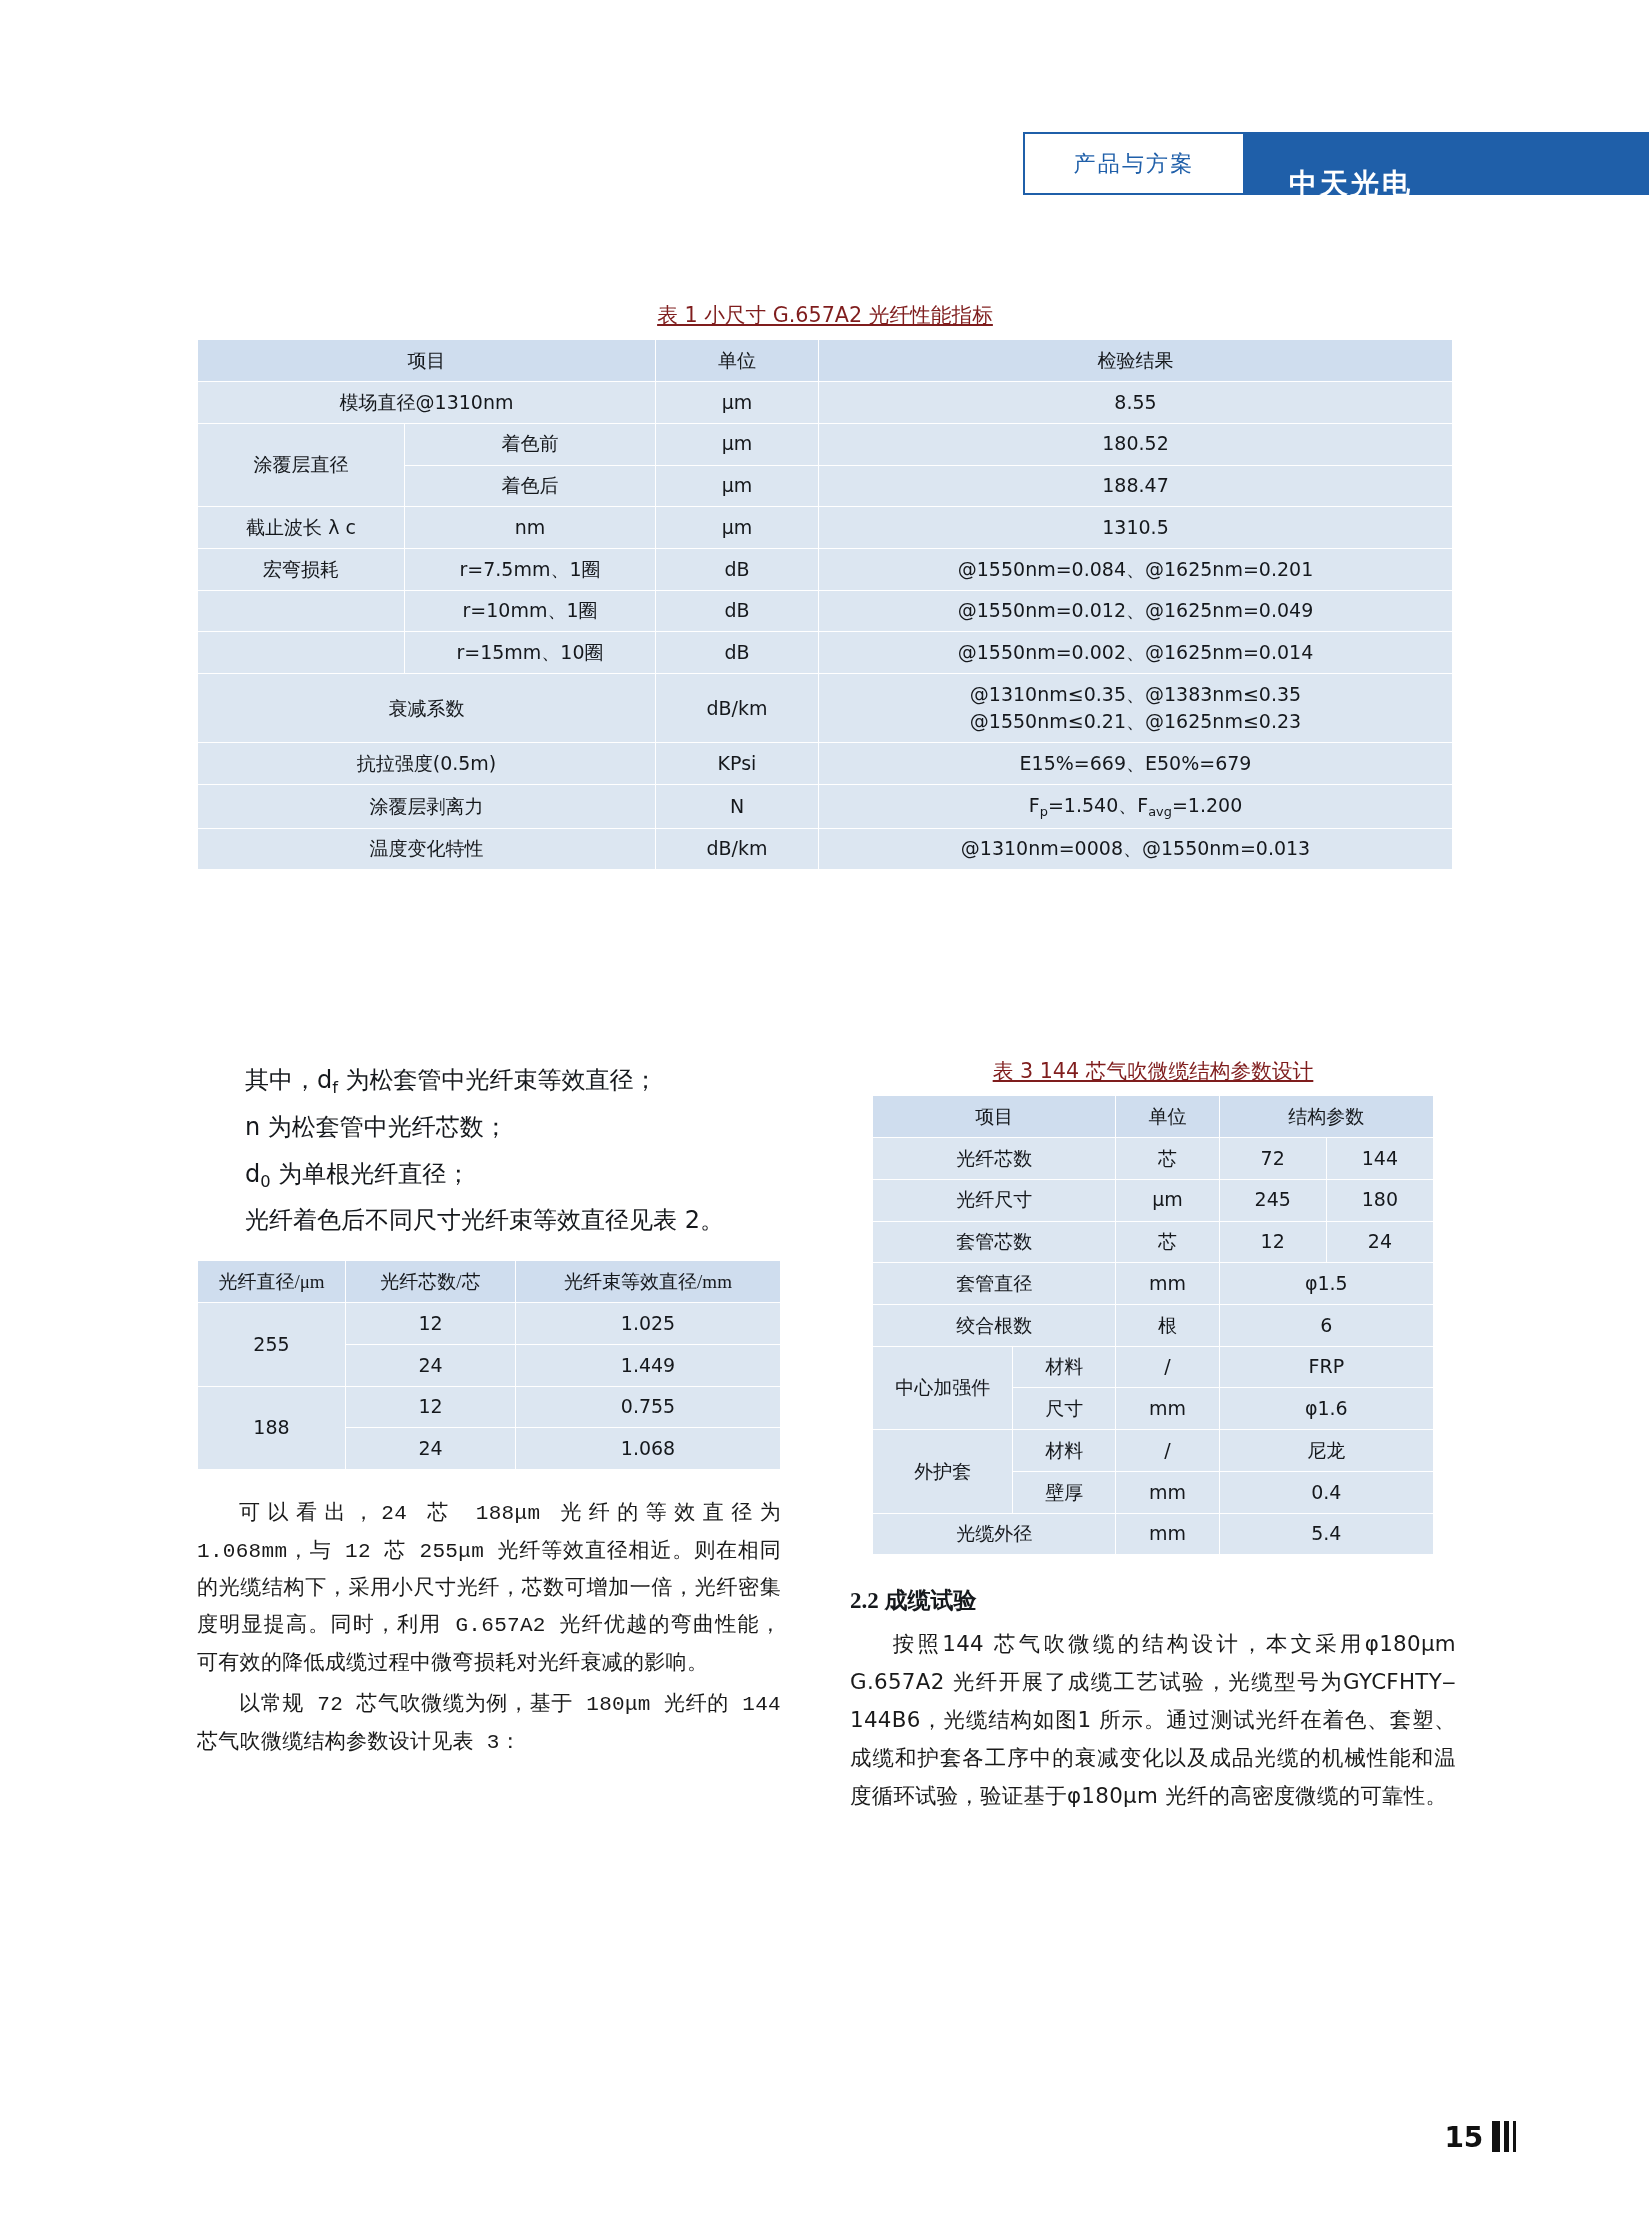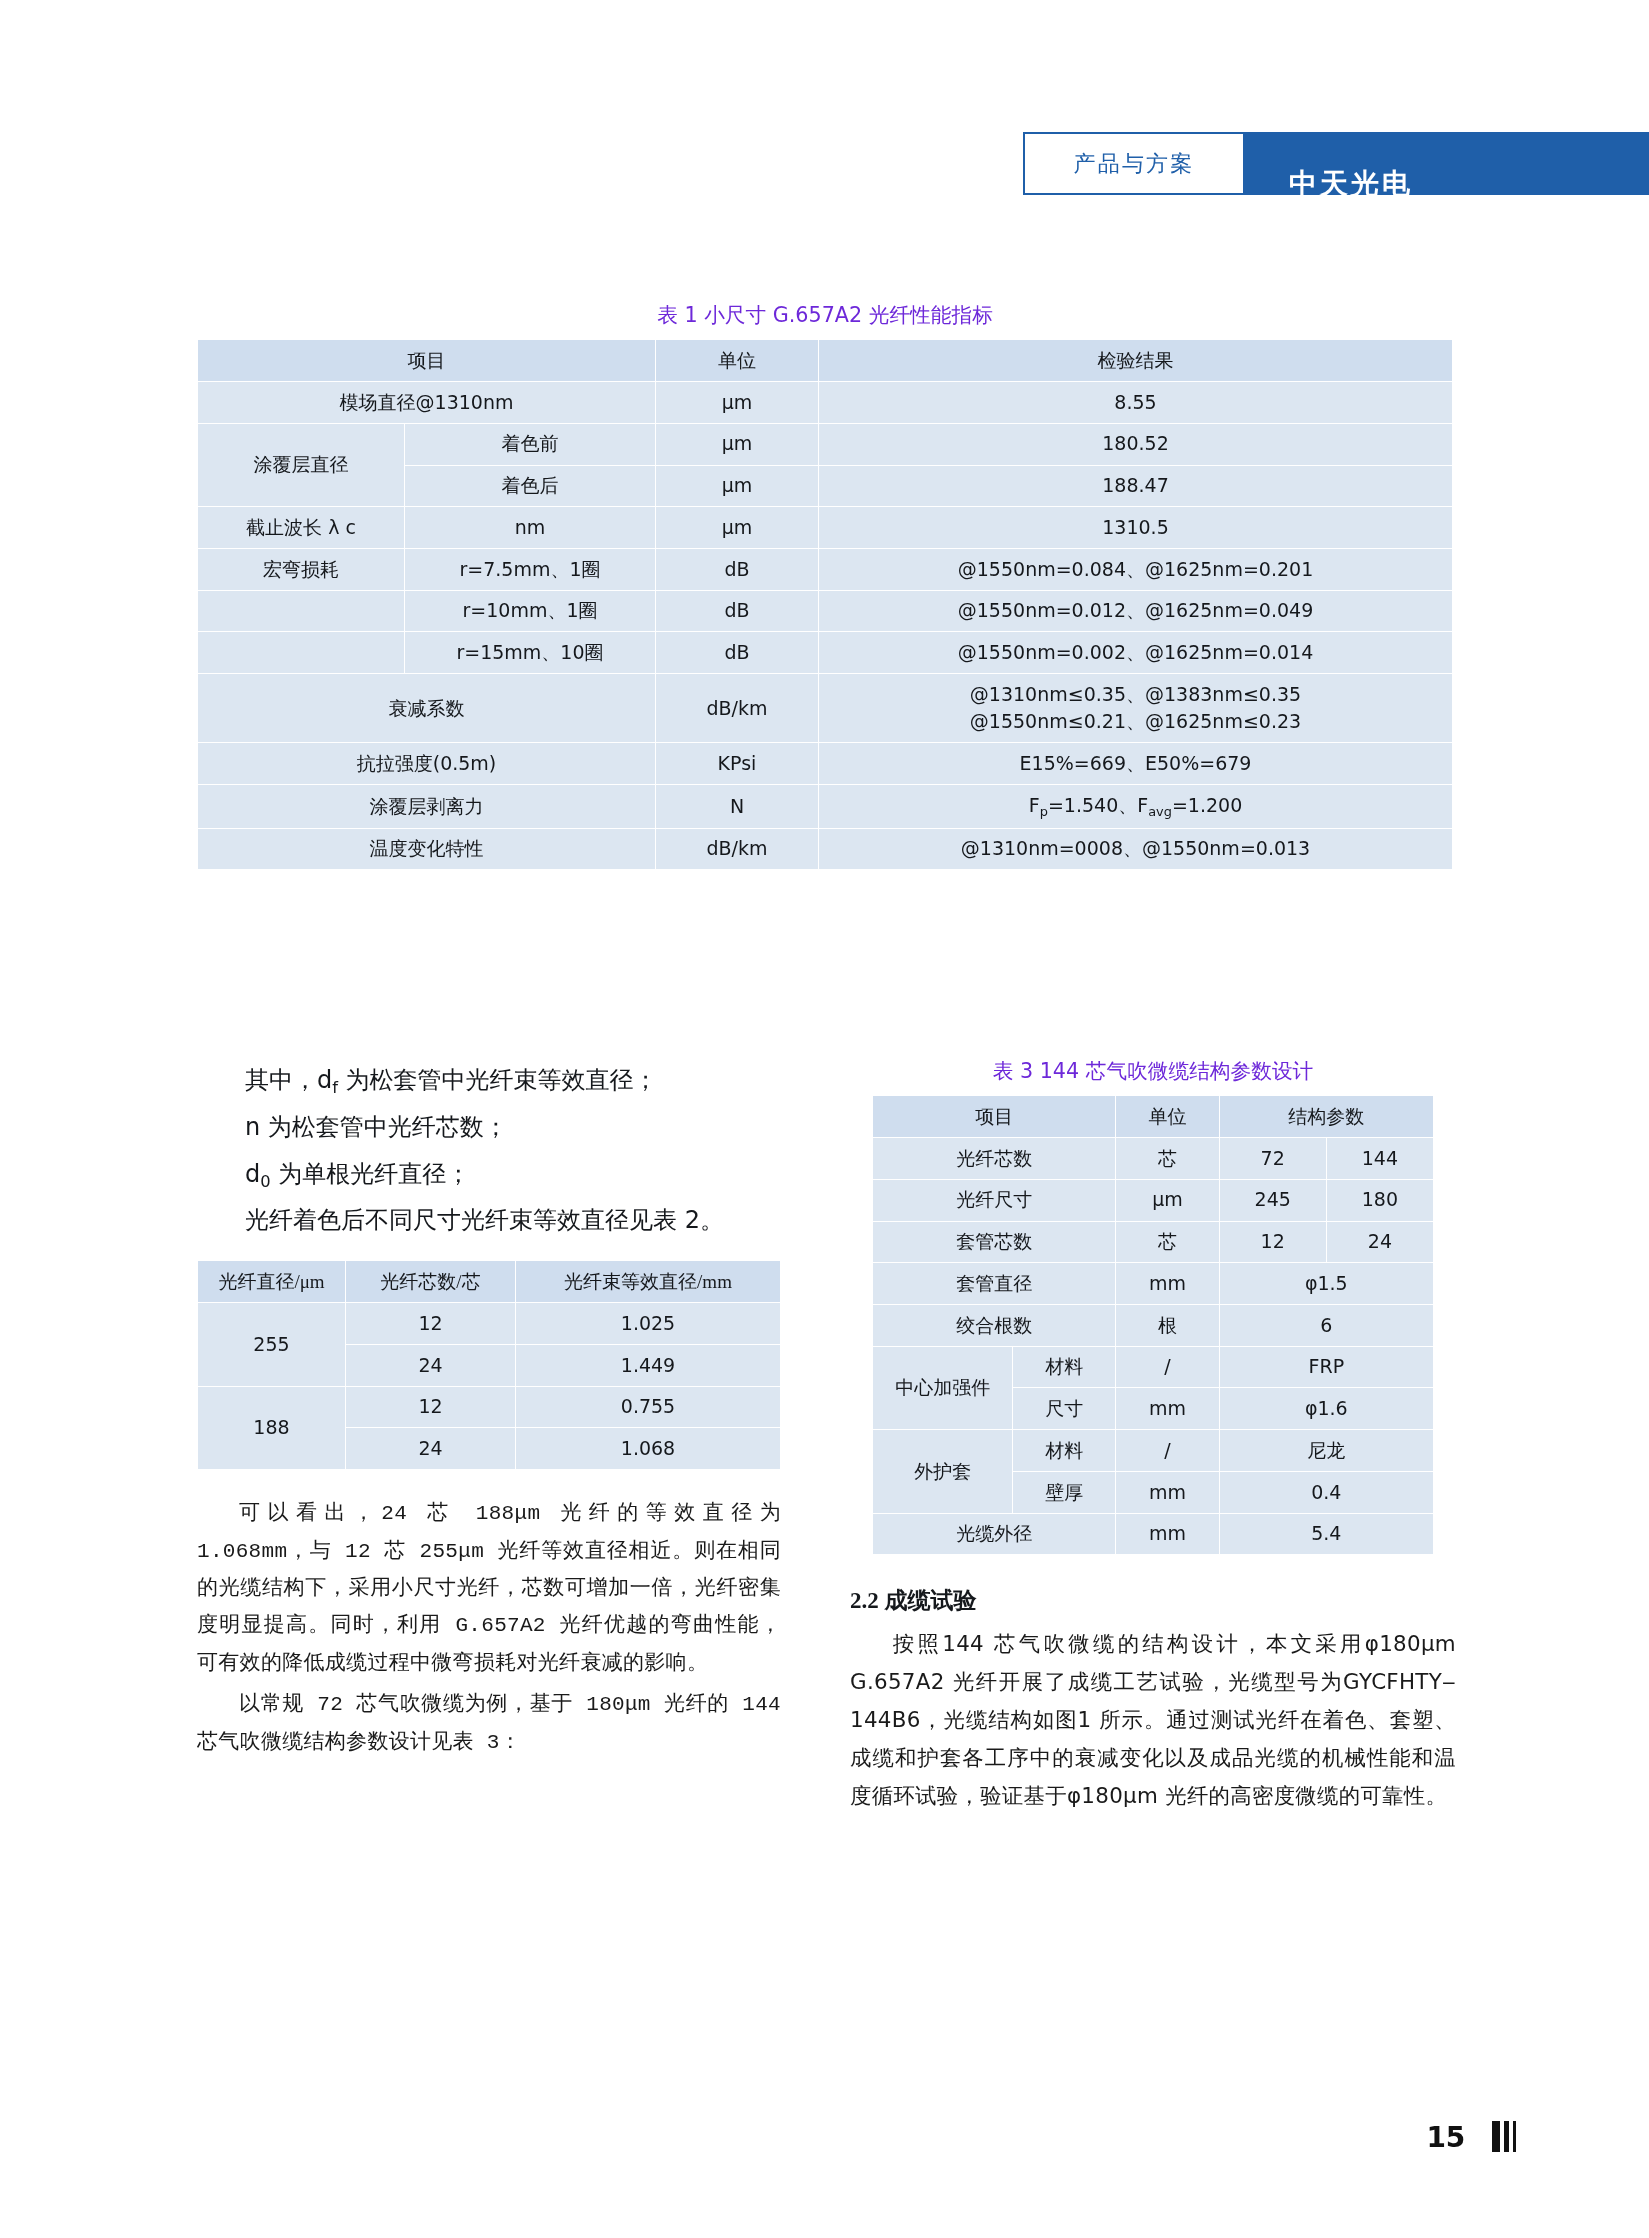--- a/index.html
+++ b/index.html
@@ -68,21 +68,22 @@
     padding: 6.6px 4.4px;
     color: #15181c;
     line-height: 1.45;
   }
   table td.hdr { background: #cfddee; font-family: Liberation Serif, serif; }
   .tbl-caption {
     text-align: center;
     font-size: 20.7px;
     font-family: "DejaVu Sans", "Liberation Sans", sans-serif;
     margin-bottom: 10.3px;
-    color: #6d28d9;
+    color: #7f1d1d;
+    text-decoration: underline;
   }
 
   
   .t1-wrap {
     position: absolute;
     top: 301px;
     left: 197px;
     width: 1256px;
   }
   #table1 { width: 1256px; }
@@ -145,21 +146,21 @@
     font-family: "DejaVu Sans", "Liberation Sans", sans-serif;
   }
 
   
   .footer {
     position: absolute;
     bottom: 87px;
     right: 133px;
     display: flex;
     align-items: flex-end;
-    gap: 27px;
+    gap: 9px;
   }
   .pagenum {
     font-size: 28px;
     font-weight: bold;
     font-family: "DejaVu Sans", "Liberation Sans", sans-serif;
     color: #111;
     line-height: 1;
   }
   .bars { display: flex; align-items: flex-end; gap: 3.7px; height: 31px; }
   .bars i { display: block; background: #111; height: 31px; }

